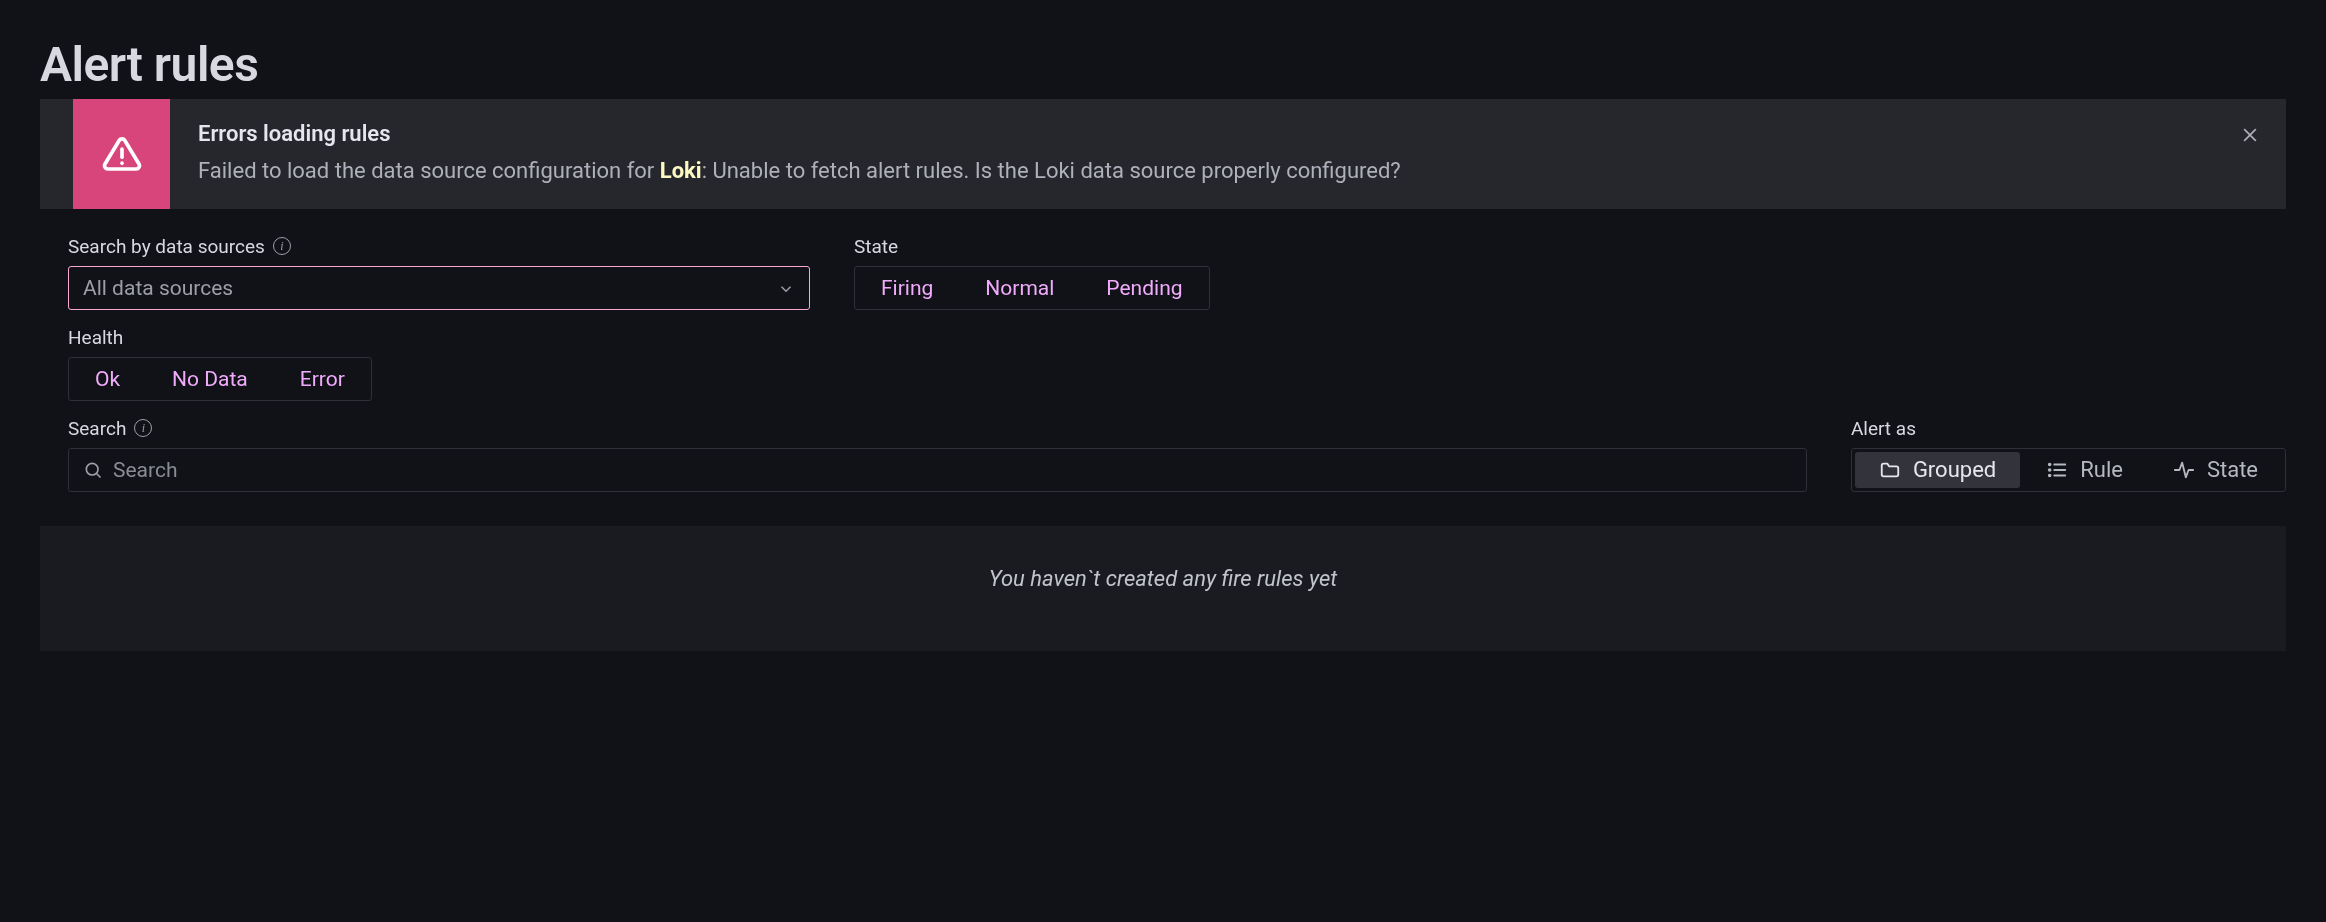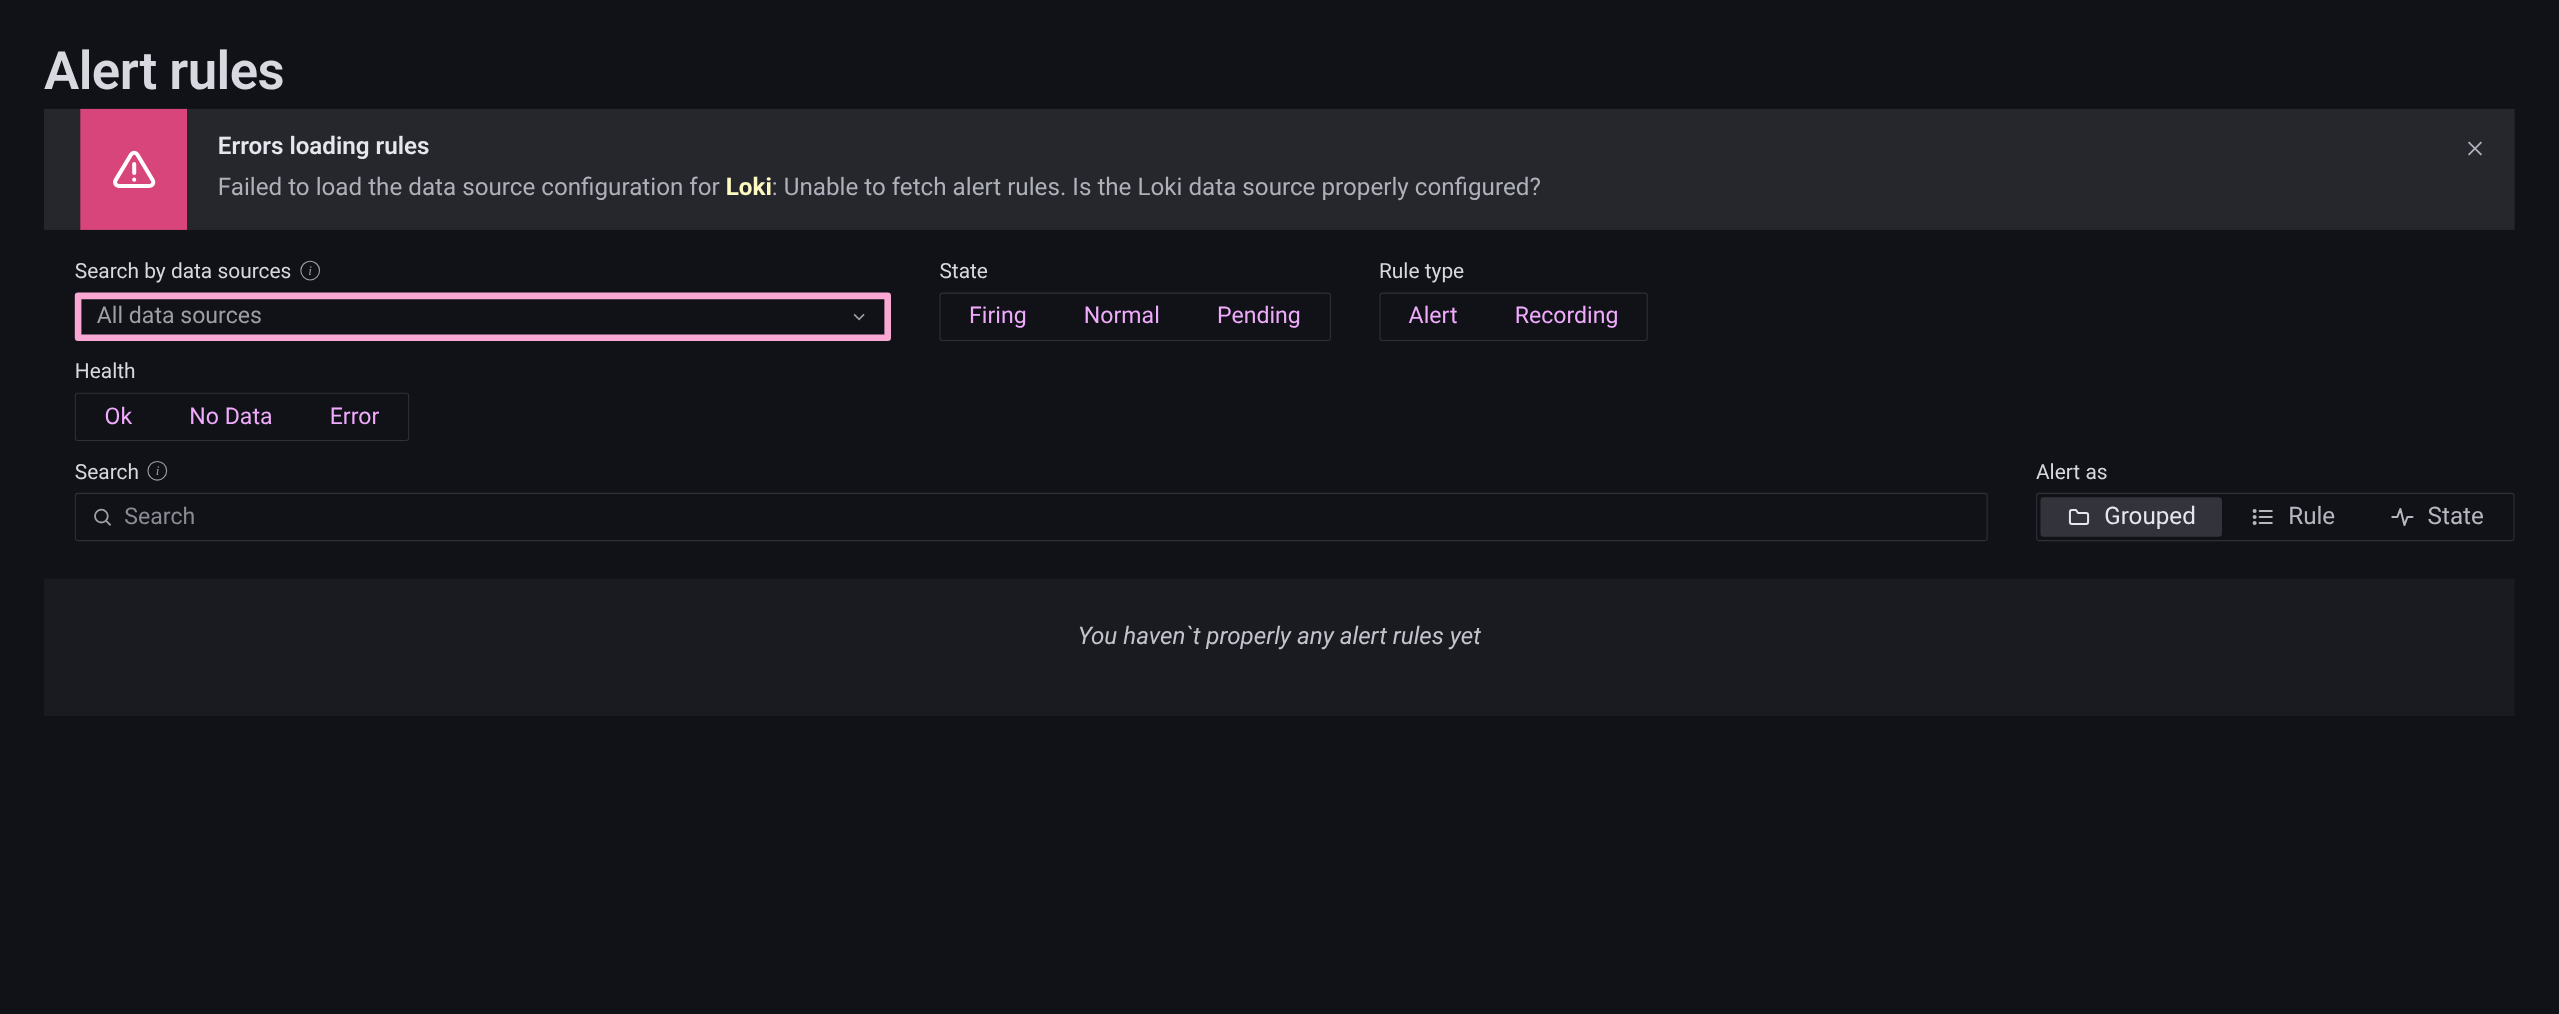--- a/index.html
+++ b/index.html
@@ -99,21 +99,21 @@
     align-items: center; justify-content: center;
     font-size: 12px; color: #9d9fa7;
     font-style: italic; font-family: Georgia, serif;
     line-height: 1;
   }
 
   
   .select {
     height: 44px;
     background: #111217;
-    border: 6px solid #f9a8d4;
+    border: 1px solid #f9a8d4;
     border-radius: 3px;
     display: flex;
     align-items: center;
     justify-content: space-between;
     padding: 0 14px;
     color: #9d9fa7;
     font-size: 21px;
     cursor: pointer;
   }
   .chevron {
@@ -269,29 +269,20 @@
       <div class="field-label">
         <span>State</span>
       </div>
       <div class="btn-group">
         <button>Firing</button>
         <button>Normal</button>
         <button>Pending</button>
       </div>
     </div>
 
-    <div class="field">
-      <div class="field-label">
-        <span>Rule type</span>
-      </div>
-      <div class="btn-group">
-        <button>Alert</button>
-        <button>Recording</button>
-      </div>
-    </div>
   </div>
 
   <div class="filters-row">
     <div class="field">
       <div class="field-label">
         <span>Health</span>
       </div>
       <div class="btn-group">
         <button>Ok</button>
         <button>No Data</button>
@@ -340,15 +331,15 @@
         <button>
           <svg viewBox="0 0 24 24">
               <polyline points="2 12 7 12 10 4 14 20 17 12 22 12"></polyline>
             </svg>
           <span>State</span>
         </button>
       </div>
     </div>
   </div>
 
-  <div class="empty">You haven`t properly any alert rules yet</div>
+  <div class="empty">You haven`t created any fire rules yet</div>
 
 </div>
 
 </body></html>

